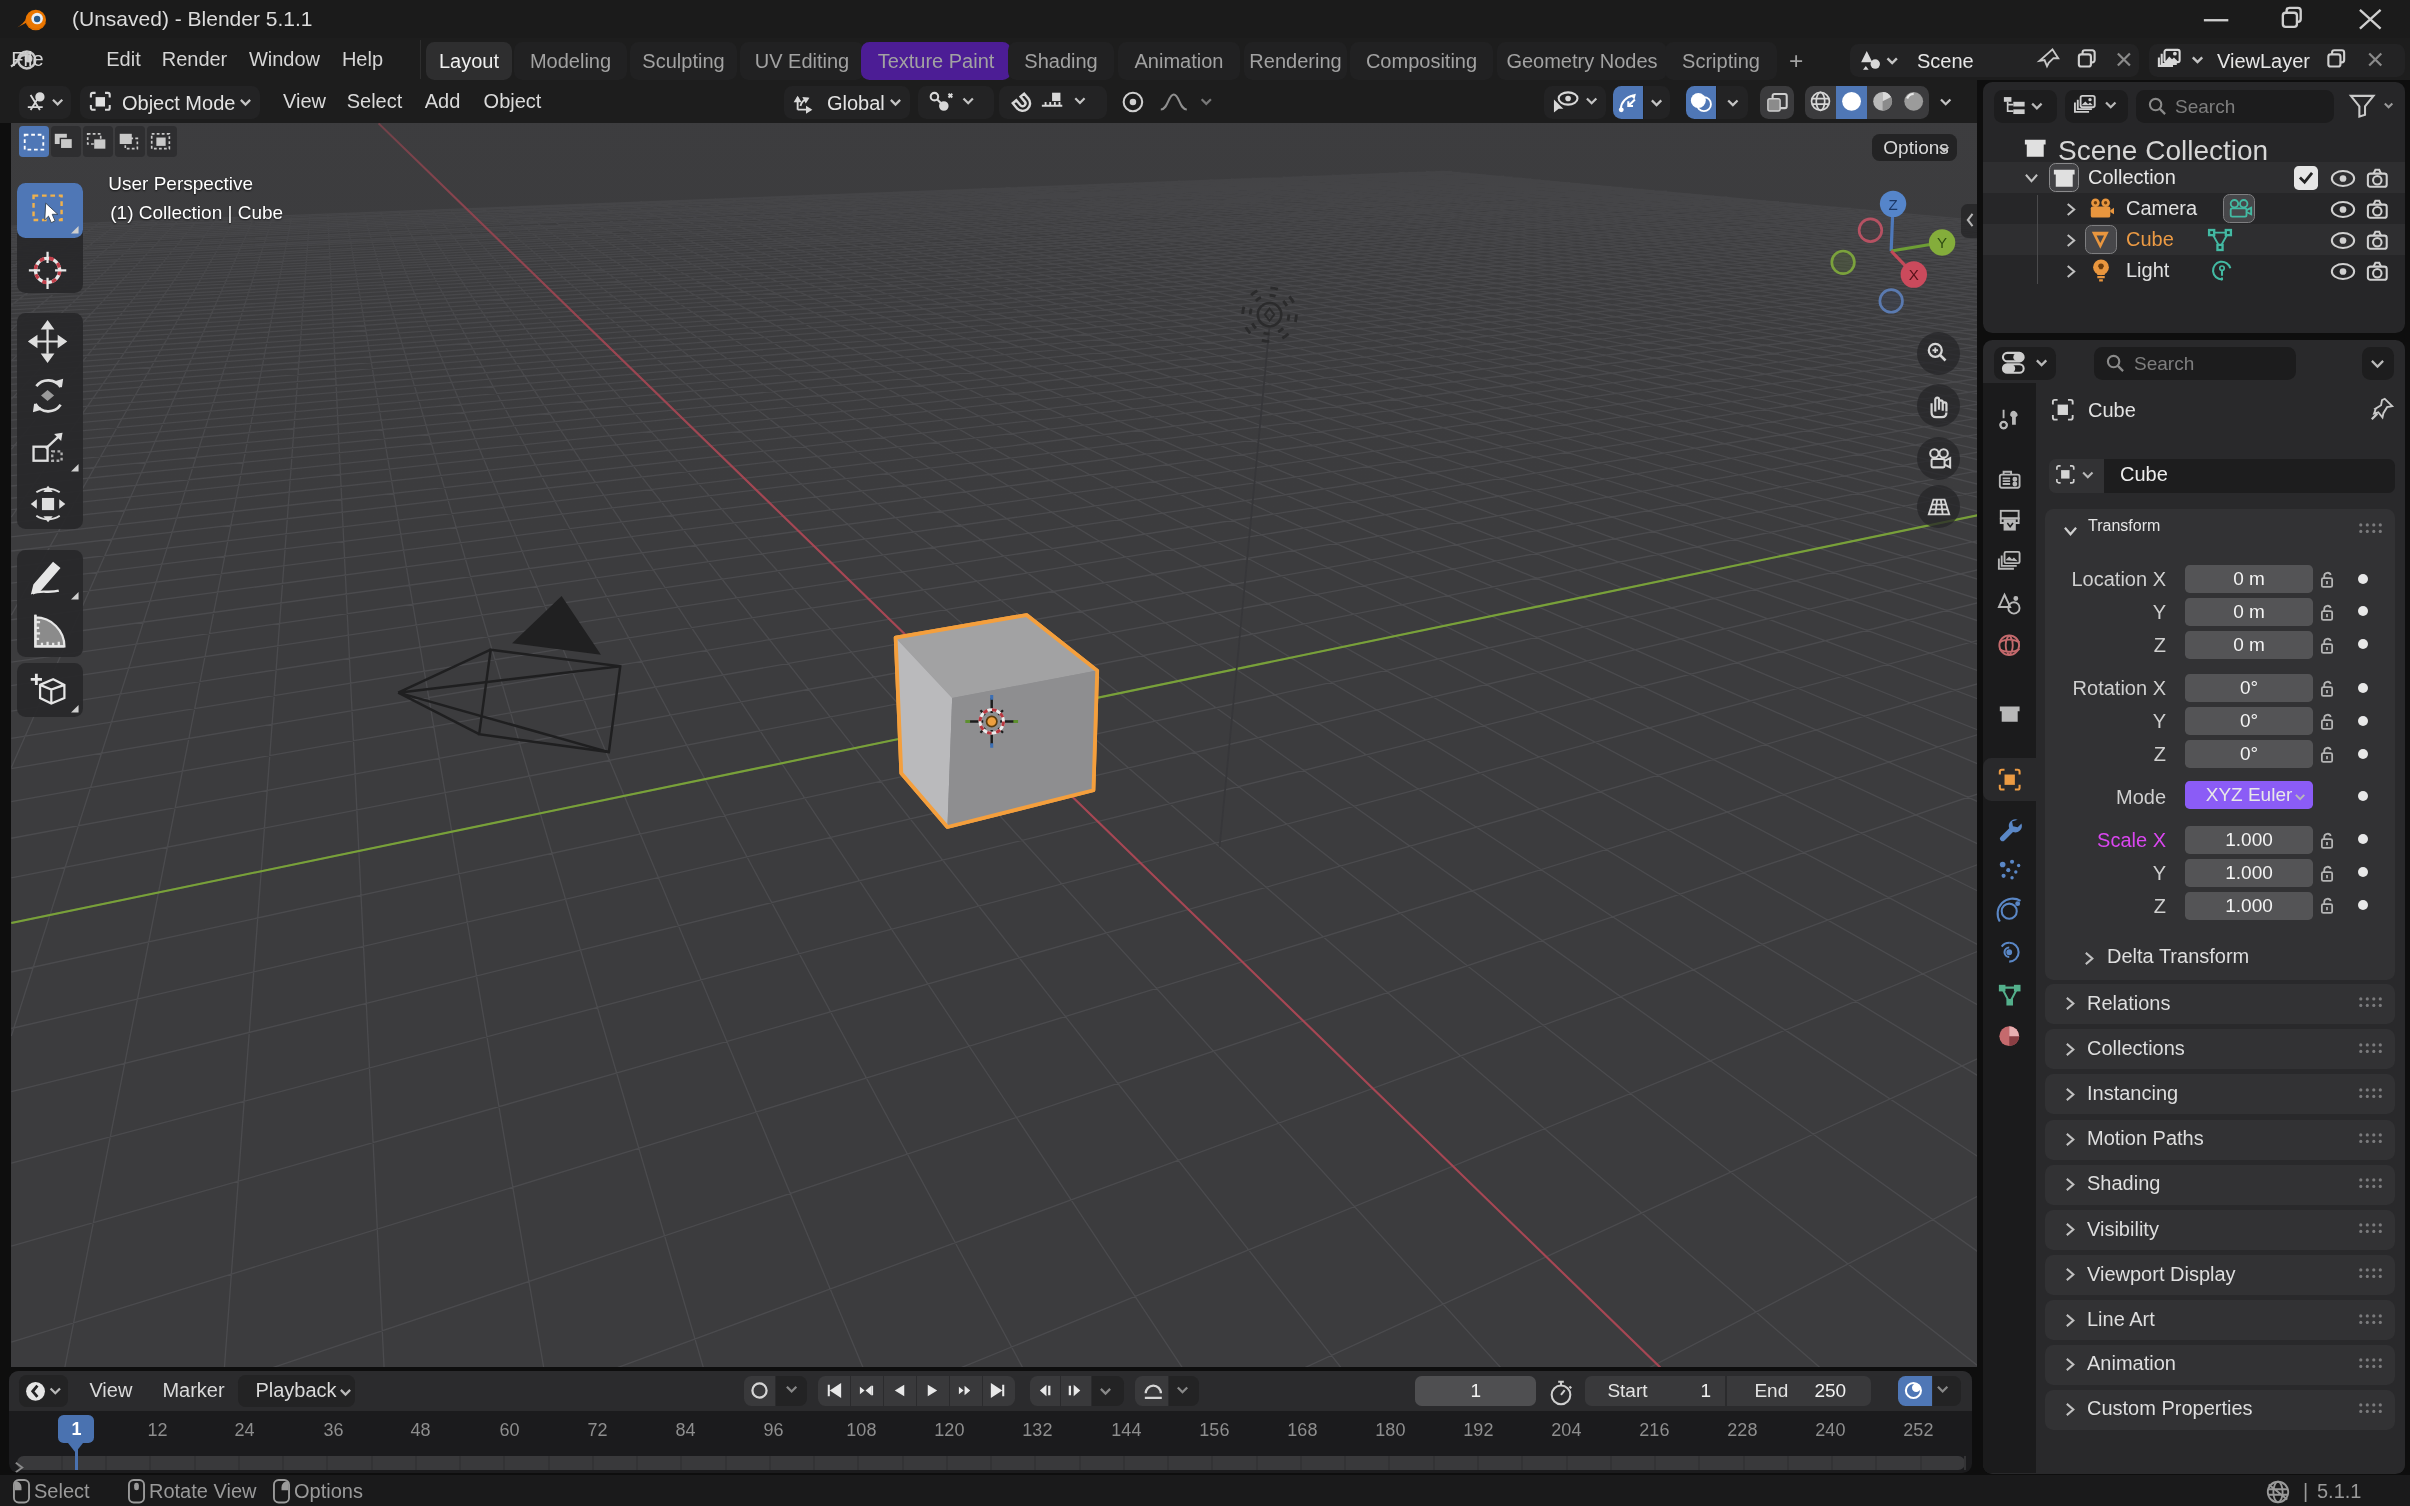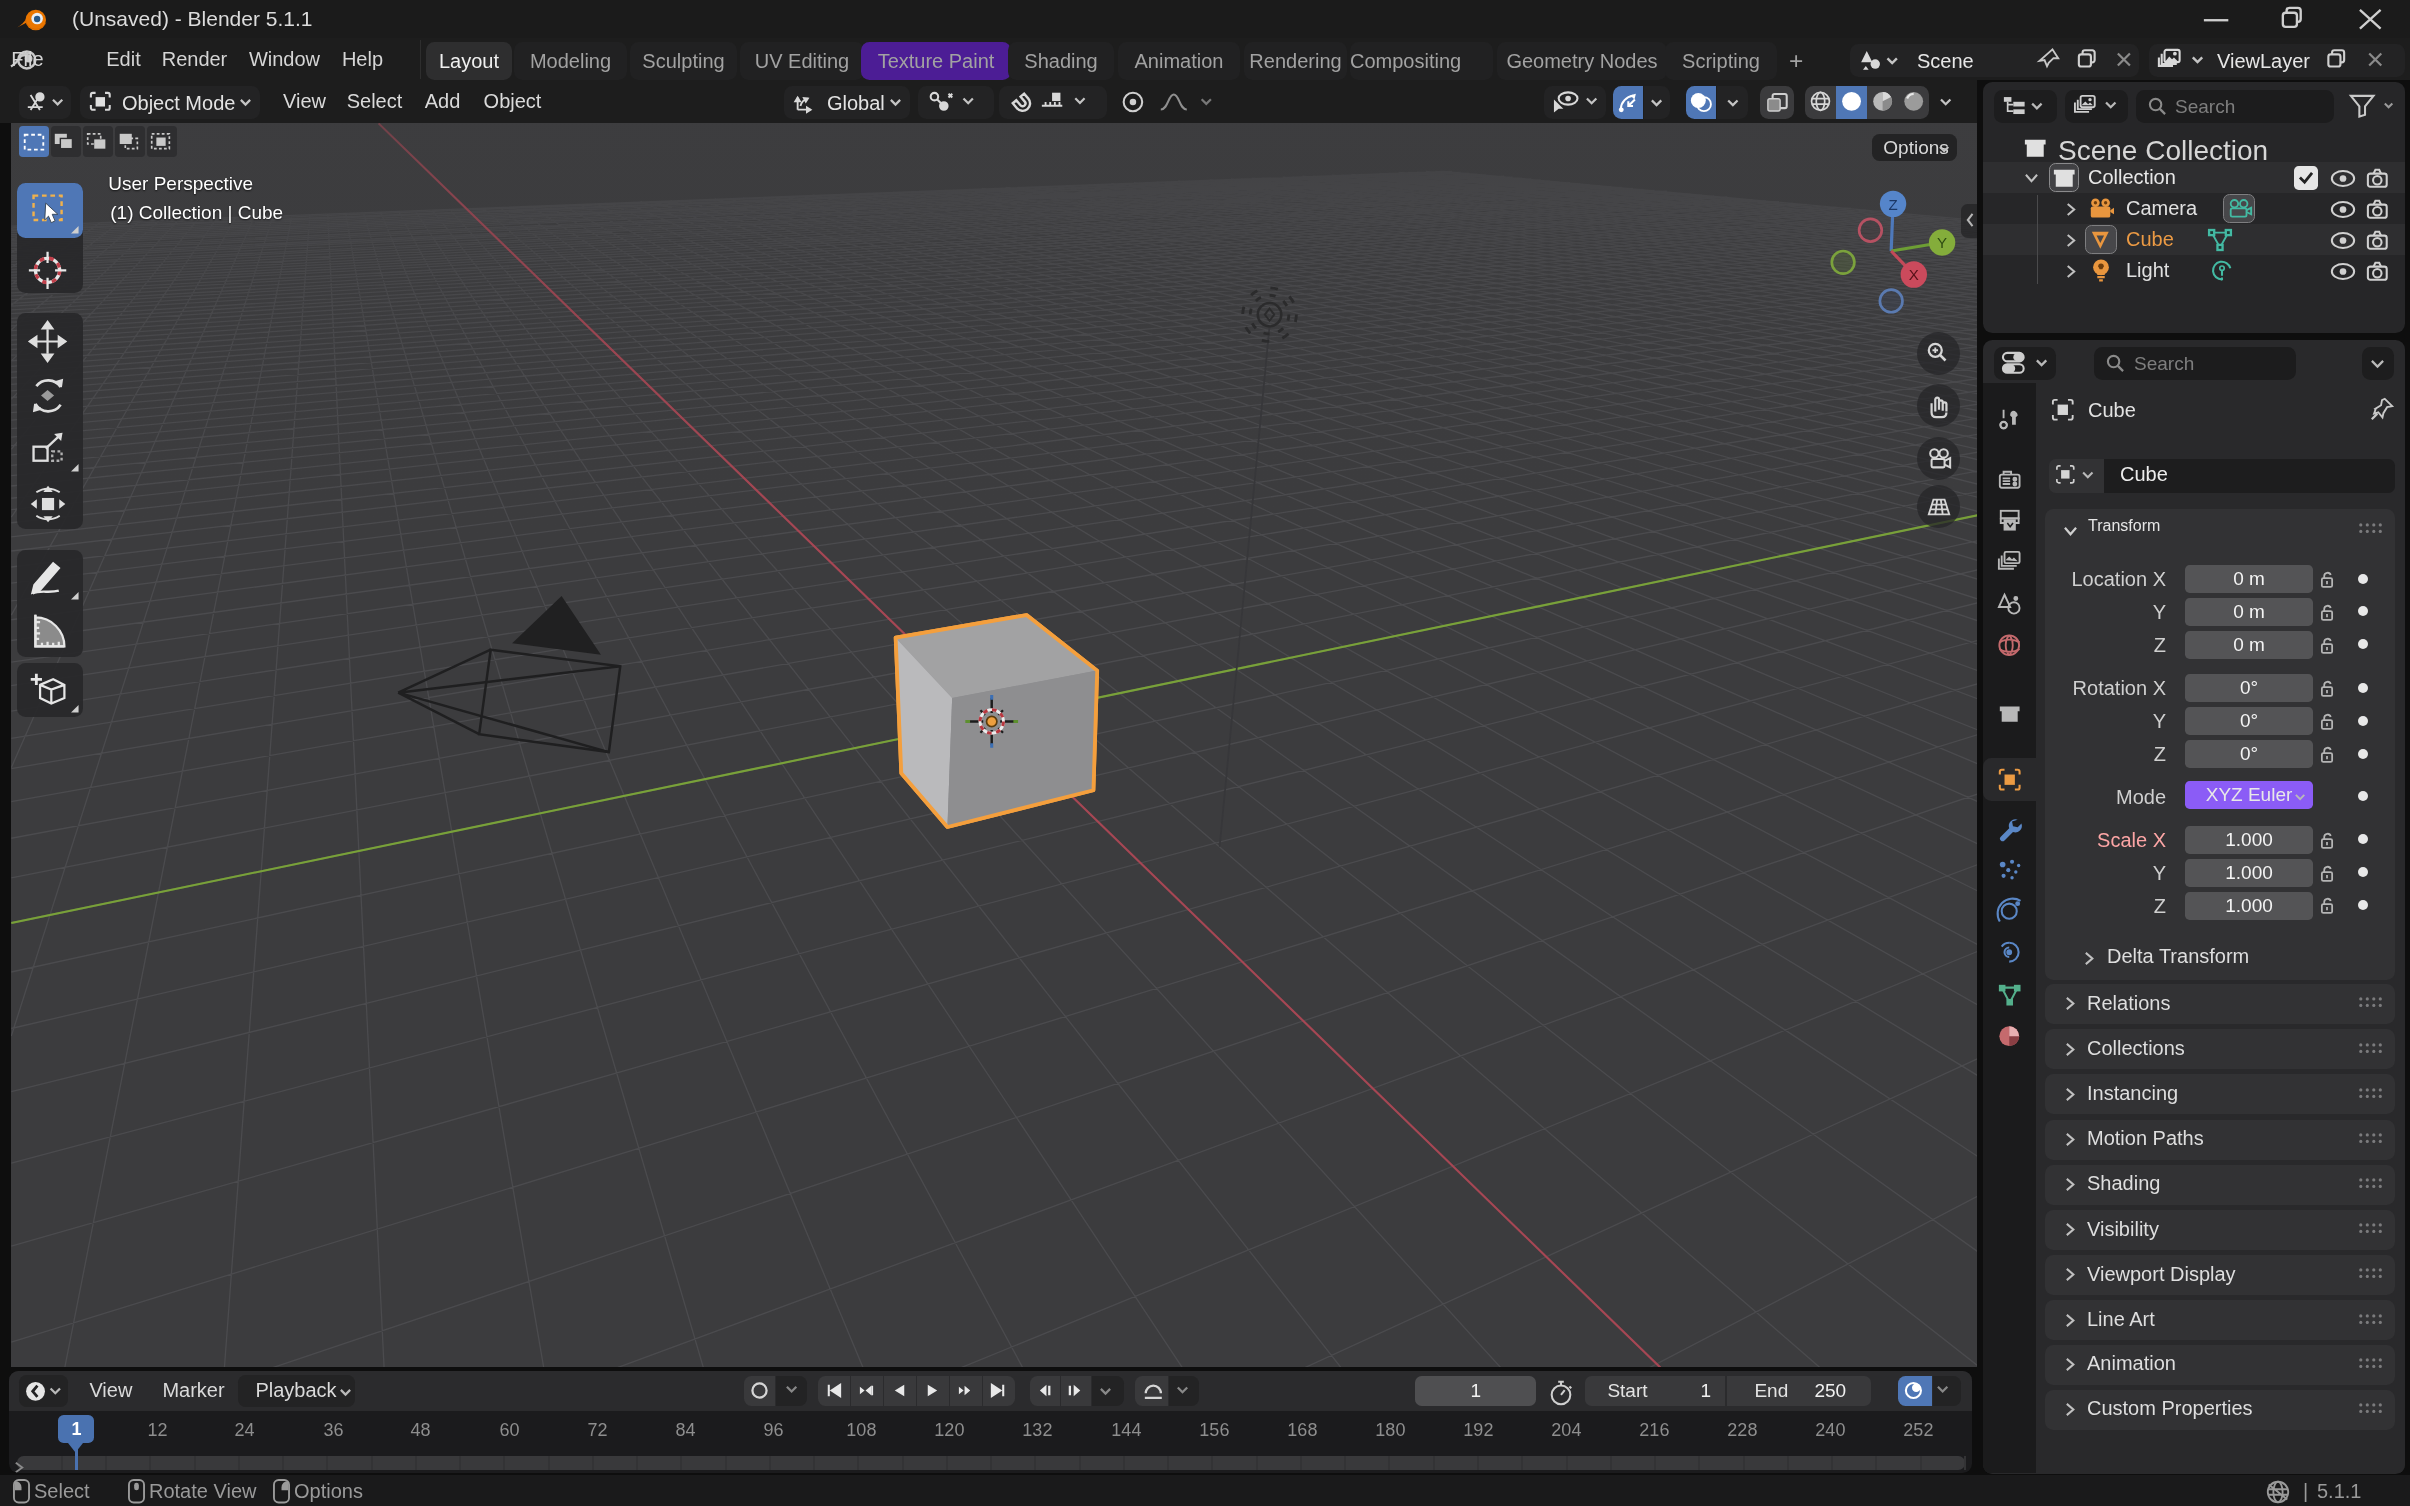--- a/index.html
+++ b/index.html
@@ -39,21 +39,21 @@
 <div class="a" style="left:306px;top:0;width:113px;height:42px;line-height:42px;text-align:center;color:#d5d5d5;font-size:20px">Help</div>
 <div class="a" style="left:420px;top:1.9px;width:0.9px;height:39px;background:#2e2e2e"></div>
 <div class="a" style="left:426px;top:3.8px;width:86px;height:38px;line-height:38px;border-radius:8.5px;background:#2e2e2f;color:#f0f0f0;font-size:20px;text-align:center">Layout</div>
 <div class="a" style="left:514px;top:3.8px;width:113px;height:38px;line-height:38px;border-radius:8.5px;background:#212122;color:#a2a2a2;font-size:20px;text-align:center">Modeling</div>
 <div class="a" style="left:630px;top:3.8px;width:107px;height:38px;line-height:38px;border-radius:8.5px;background:#212122;color:#a2a2a2;font-size:20px;text-align:center">Sculpting</div>
 <div class="a" style="left:740px;top:3.8px;width:124px;height:38px;line-height:38px;border-radius:8.5px;background:#212122;color:#a2a2a2;font-size:20px;text-align:center">UV Editing</div>
 <div class="a" style="left:861px;top:3.8px;width:150px;height:38px;line-height:38px;border-radius:8.5px;background:#4c1d95;color:#a2a2a2;font-size:20px;text-align:center">Texture Paint</div>
 <div class="a" style="left:1008px;top:3.8px;width:106px;height:38px;line-height:38px;border-radius:8.5px;background:#212122;color:#a2a2a2;font-size:20px;text-align:center">Shading</div>
 <div class="a" style="left:1118px;top:3.8px;width:122px;height:38px;line-height:38px;border-radius:8.5px;background:#212122;color:#a2a2a2;font-size:20px;text-align:center">Animation</div>
 <div class="a" style="left:1244px;top:3.8px;width:103px;height:38px;line-height:38px;border-radius:8.5px;background:#212122;color:#a2a2a2;font-size:20px;text-align:center">Rendering</div>
-<div class="a" style="left:1350px;top:3.8px;width:143px;height:38px;line-height:38px;border-radius:8.5px;background:#212122;color:#a2a2a2;font-size:20px;">Compositing</div>
+<div class="a" style="left:1350px;top:3.8px;width:143px;height:38px;line-height:38px;border-radius:8.5px;background:#212122;color:#a2a2a2;font-size:20px;text-align:center">Compositing</div>
 <div class="a" style="left:1497px;top:3.8px;width:170px;height:38px;line-height:38px;border-radius:8.5px;background:#212122;color:#a2a2a2;font-size:20px;text-align:center">Geometry Nodes</div>
 <div class="a" style="left:1665px;top:3.8px;width:112px;height:38px;line-height:38px;border-radius:8.5px;background:#212122;color:#a2a2a2;font-size:20px;text-align:center">Scripting</div>
 <div class="a" style="left:1784px;top:11.3px;width:24.5px;height:24.5px;color:#a2a2a2;font-size:24.5px;line-height:24.5px;text-align:center">+</div>
 <div class="a" style="left:1850px;top:5.6px;width:289px;height:33px;background:#232324;border-radius:8.5px"></div>
 <svg class="a" style="left:1859px;top:11.3px" width="40" height="22.6" viewBox="0 0 42 24">
 <path d="M8 2 L14 14 H2 Z" fill="#d8d8d8"></path>
       <circle cx="17" cy="16" r="5" fill="#d8d8d8"></circle>
       <path d="M7 18 l3 4 h-6 z" fill="#d8d8d8"></path>
 <path d="M30 10 l5 5 5-5" stroke="#c4c4c4" stroke-width="2.6" fill="none"></path>
 </svg>
@@ -751,21 +751,21 @@
     </svg>
 <div class="a" style="left:375px;top:376px;width:10.4px;height:10.4px;background:#e8e8e8;border-radius:50%"></div>
 <div class="a" style="left:0;top:400px;width:183px;text-align:right;color:#cfcfcf;font-size:20px;line-height:28px">Z</div>
 <div class="a" style="left:202px;top:400px;width:128px;height:28px;background:#545456;border-radius:4.7px;color:#f4f4f4;font-size:19px;text-align:center;line-height:28px">0°</div>
 <svg class="a" style="left:337px;top:405px" width="14" height="19" viewBox="0 0 15 20">
       <rect x="2" y="8.5" width="11" height="9.5" rx="1.6" fill="none" stroke="#b5b5b5" stroke-width="1.9"></rect>
       <path d="M4.5 8.5 V6.3 a3.6 3.6 0 0 1 7-1.1" fill="none" stroke="#b5b5b5" stroke-width="1.9"></path>
       <path d="M7.5 11.5 v3.5" stroke="#b5b5b5" stroke-width="1.9"></path>
     </svg>
 <div class="a" style="left:375px;top:409px;width:10.4px;height:10.4px;background:#e8e8e8;border-radius:50%"></div>
-<div class="a" style="left:0;top:486px;width:183px;text-align:right;color:#fca5a5;font-size:20px;line-height:28px">Scale X</div>
+<div class="a" style="left:0;top:486px;width:183px;text-align:right;color:#d946ef;font-size:20px;line-height:28px">Scale X</div>
 <div class="a" style="left:202px;top:486px;width:128px;height:28px;background:#545456;border-radius:4.7px;color:#f4f4f4;font-size:19px;text-align:center;line-height:28px">1.000</div>
 <svg class="a" style="left:337px;top:491px" width="14" height="19" viewBox="0 0 15 20">
       <rect x="2" y="8.5" width="11" height="9.5" rx="1.6" fill="none" stroke="#b5b5b5" stroke-width="1.9"></rect>
       <path d="M4.5 8.5 V6.3 a3.6 3.6 0 0 1 7-1.1" fill="none" stroke="#b5b5b5" stroke-width="1.9"></path>
       <path d="M7.5 11.5 v3.5" stroke="#b5b5b5" stroke-width="1.9"></path>
     </svg>
 <div class="a" style="left:375px;top:494px;width:10.4px;height:10.4px;background:#e8e8e8;border-radius:50%"></div>
 <div class="a" style="left:0;top:519px;width:183px;text-align:right;color:#cfcfcf;font-size:20px;line-height:28px">Y</div>
 <div class="a" style="left:202px;top:519px;width:128px;height:28px;background:#545456;border-radius:4.7px;color:#f4f4f4;font-size:19px;text-align:center;line-height:28px">1.000</div>
 <svg class="a" style="left:337px;top:524px" width="14" height="19" viewBox="0 0 15 20">

